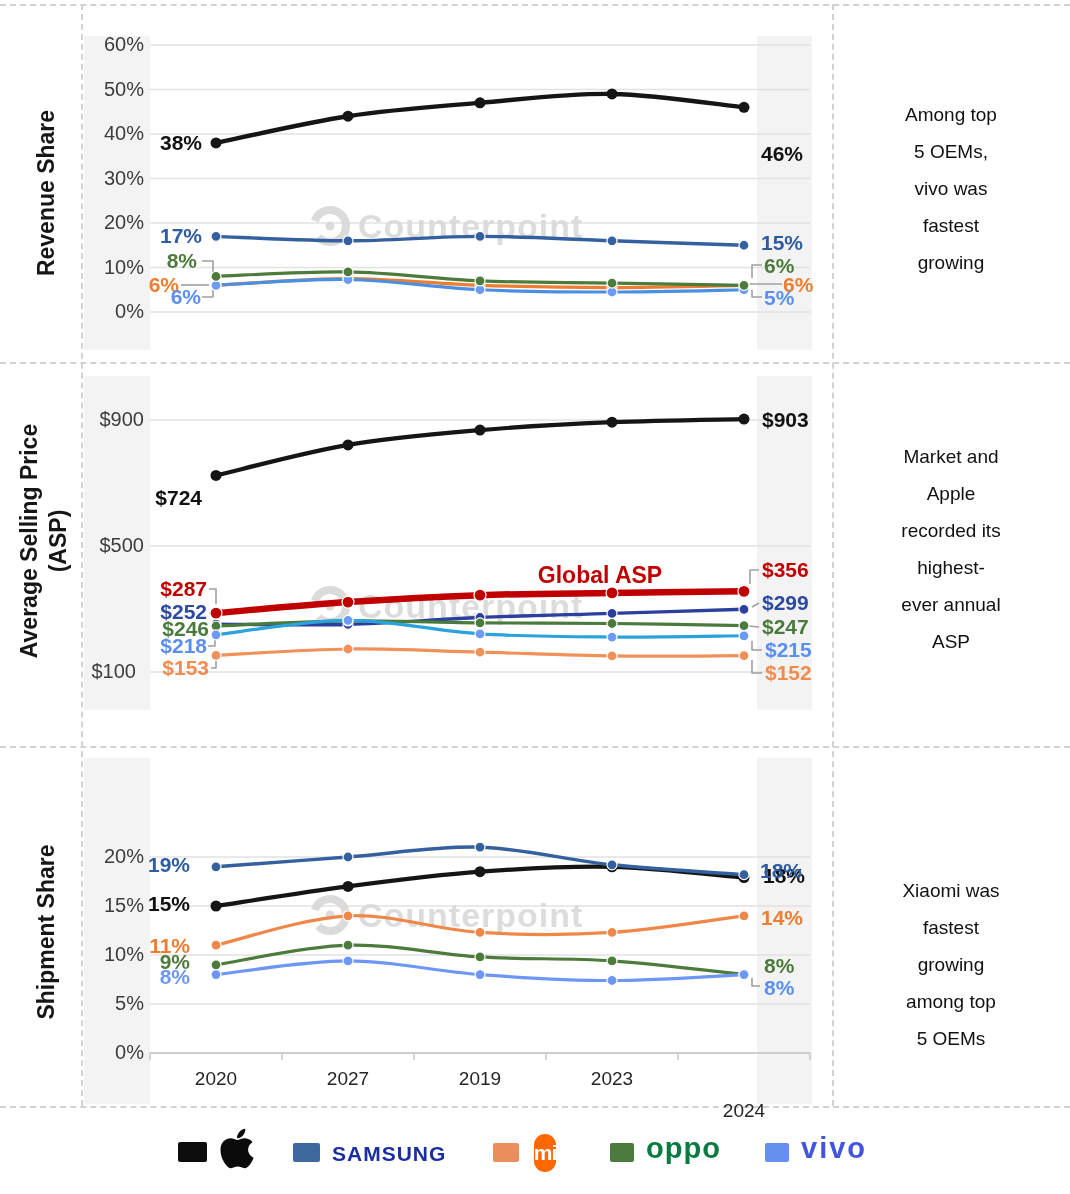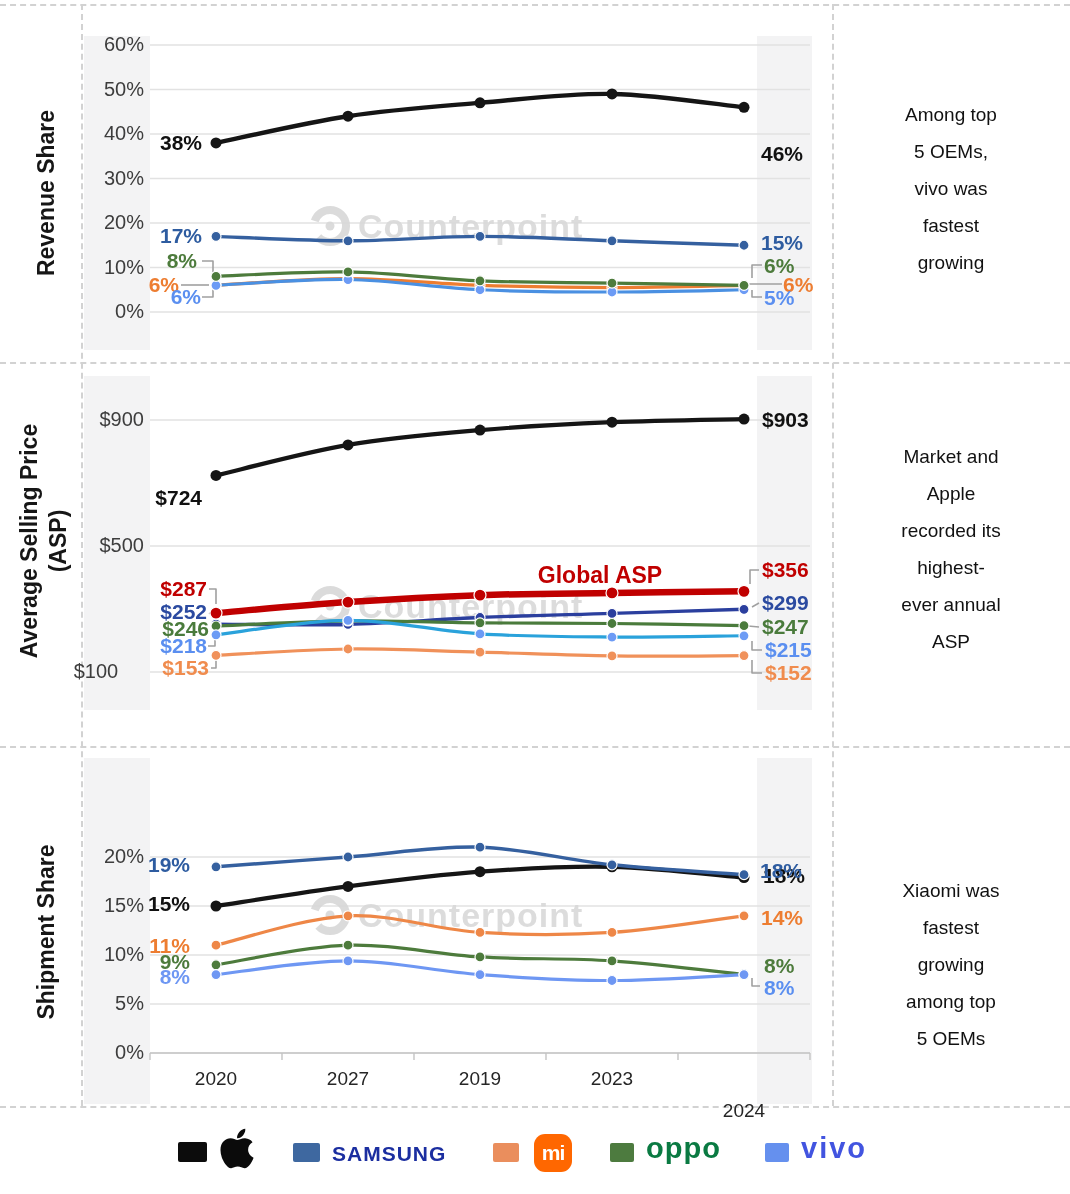--- a/index.html
+++ b/index.html
@@ -13,21 +13,21 @@
       transform:translate(-50%,-50%) rotate(-90deg);transform-origin:center center;}
   .tick-label{position:absolute;width:60px;text-align:right;font-size:20px;color:#3d3d3d;z-index:2;}
   .xtick-label{position:absolute;font-size:19px;color:#262626;transform:translateX(-50%);z-index:2;}
   .val-label{position:absolute;font-weight:bold;font-size:21px;white-space:nowrap;z-index:3;line-height:26px;}
   .val-label.end{transform:translateX(-100%);}
   .val-label.middle{transform:translateX(-50%);}
   .note{position:absolute;left:836px;width:230px;text-align:center;font-size:19px;
         line-height:37px;color:#111;white-space:pre-line;z-index:2;}
   .swatch{position:absolute;border-radius:2px;z-index:2;}
   .legend-word{position:absolute;font-weight:bold;white-space:nowrap;z-index:2;}
-  .mi-box{position:absolute;width:38px;height:38px;border-radius:11px;color:#fff;
+  .mi-box{position:absolute;width:22px;height:38px;border-radius:11px;color:#fff;
         display:flex;align-items:center;justify-content:center;font-weight:bold;
         font-size:21px;letter-spacing:-1px;z-index:2;}
   .apple-logo{position:absolute;z-index:2;}
 </style>
 </head>
 <body>
 
 <div id="page">
 
   <div class="guide-h" style="left:0;top:4px;width:1070px;"></div>
@@ -230,21 +230,21 @@
     <div class="val-label end" style="left: 197px; top: 248px; color: rgb(77, 123, 60);">8%</div>
     <div class="val-label end" style="left: 179px; top: 272px; color: rgb(237, 125, 49);">6%</div>
     <div class="val-label end" style="left: 201px; top: 284px; color: rgb(91, 143, 240);">6%</div>
     <div class="val-label " style="left: 761px; top: 95px; color: rgb(17, 17, 17); margin-top: 46px;">46%</div>
     <div class="val-label " style="left: 761px; top: 230px; color: rgb(46, 92, 160);">15%</div>
     <div class="val-label " style="left: 764px; top: 253px; color: rgb(77, 123, 60);">6%</div>
     <div class="val-label " style="left: 783px; top: 272px; color: rgb(237, 125, 49);">6%</div>
     <div class="val-label " style="left: 764px; top: 285px; color: rgb(91, 143, 240);">5%</div>
     <div class="tick-label" style="left: 84px; top: 408px;">$900</div>
     <div class="tick-label" style="left: 84px; top: 534px;">$500</div>
-    <div class="tick-label" style="left: 66px; top: 660px; text-align: center;">$100</div>
+    <div class="tick-label" style="left: 76px; top: 660px;">$100</div>
     <div class="val-label end" style="left: 202px; top: 464px; color: rgb(17, 17, 17); margin-top: 21px;">$724</div>
     <div class="val-label end" style="left: 207px; top: 576px; color: rgb(192, 0, 0);">$287</div>
     <div class="val-label end" style="left: 207px; top: 599px; color: rgb(43, 74, 160);">$252</div>
     <div class="val-label end" style="left: 209px; top: 616px; color: rgb(74, 123, 60);">$246</div>
     <div class="val-label end" style="left: 207px; top: 633px; color: rgb(91, 143, 240);">$218</div>
     <div class="val-label end" style="left: 209px; top: 655px; color: rgb(240, 140, 78);">$153</div>
     <div class="val-label " style="left: 762px; top: 407px; color: rgb(17, 17, 17);">$903</div>
     <div class="val-label " style="left: 762px; top: 557px; color: rgb(192, 0, 0);">$356</div>
     <div class="val-label " style="left: 762px; top: 590px; color: rgb(43, 74, 160);">$299</div>
     <div class="val-label " style="left: 762px; top: 614px; color: rgb(74, 123, 60);">$247</div>

